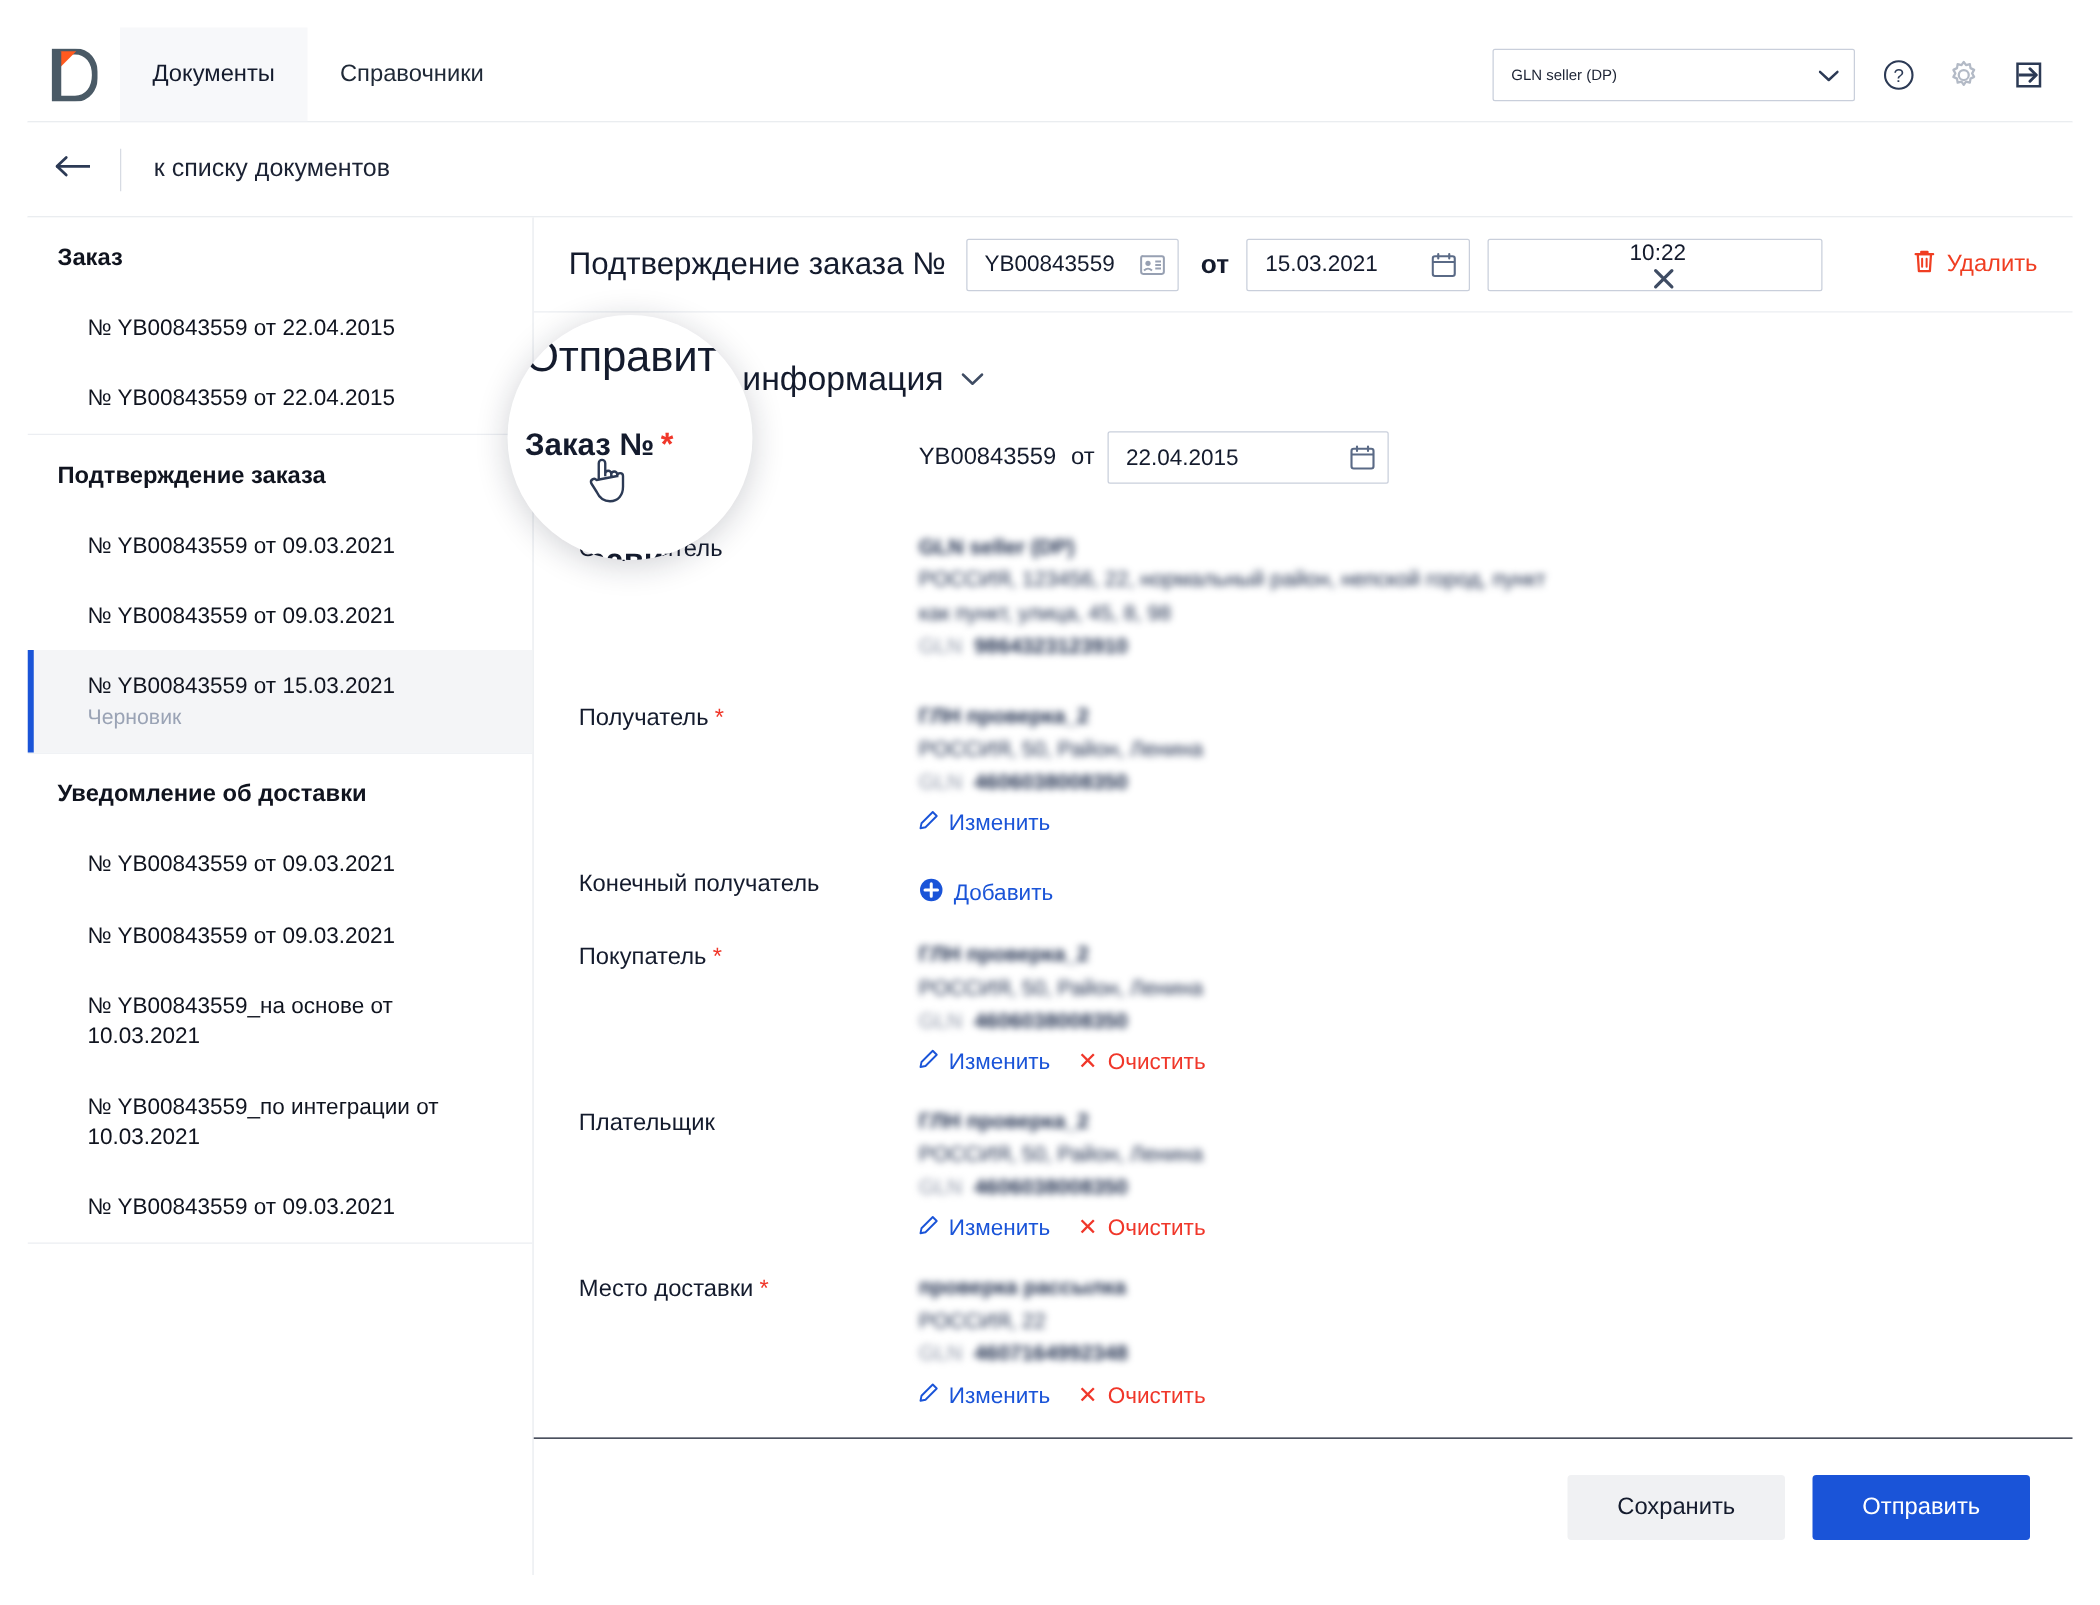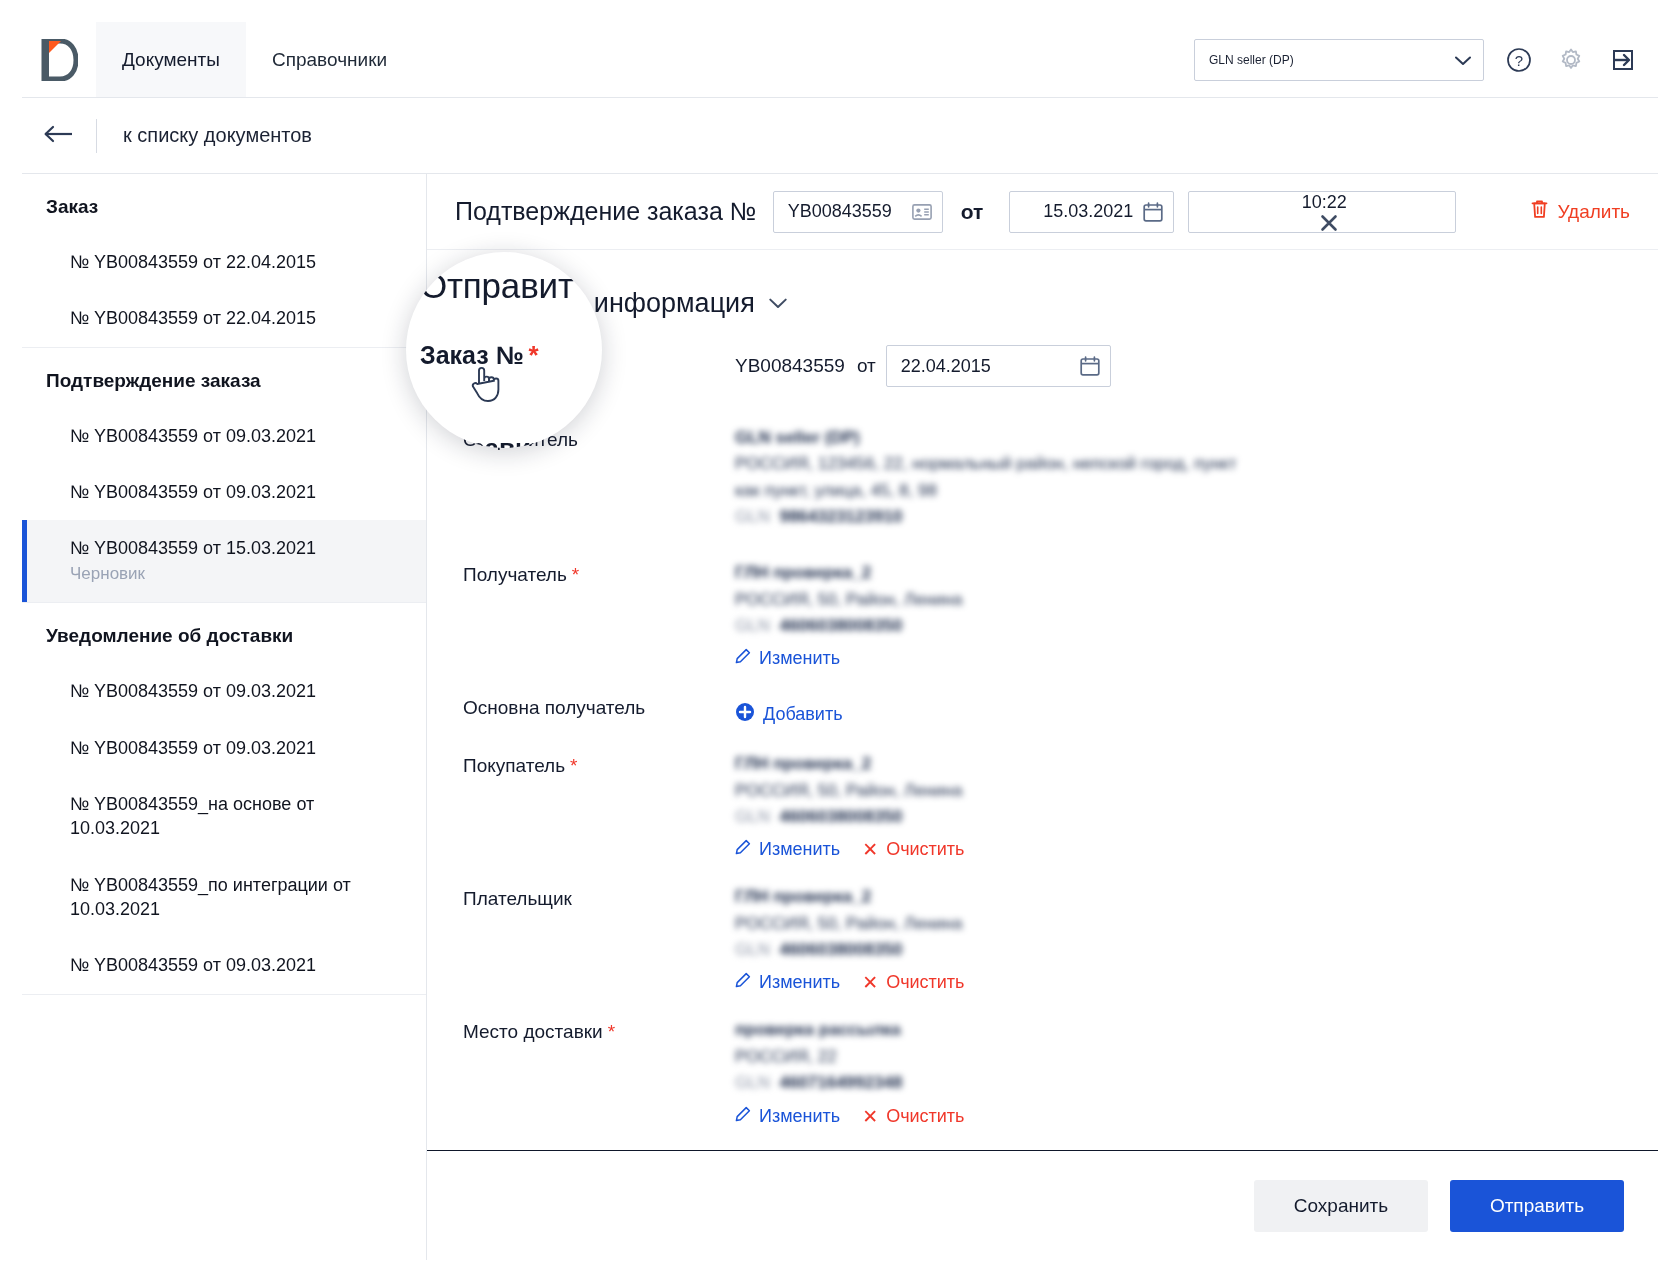--- a/index.html
+++ b/index.html
@@ -175,21 +175,21 @@
     background: #fff;
     display: flex; align-items: center;
     padding: 0 10px 0 14px;
     font-size: 18px;
     color: #141b2d;
     margin-left: 16px;
   }
   .inp .txt { flex: 1; white-space: nowrap; }
   .inp .ico { margin-left: 10px; display:flex; align-items:center; }
   .inp-num { width: 170px; }
-  .inp-date { width: 165px; margin-left: 26px; text-align: right; }
+  .inp-date { width: 179px; margin-left: 14px; }
   .inp-time { width: 268px; margin-left: 14px; flex-direction: column; }
   .ot-lbl {
     font-size: 21px; font-weight: bold; color: #141b2d;
     margin-left: 18px;
   }
   .del-btn {
     margin-left: auto;
     display: flex; align-items: center; gap: 9px;
     color: #f03e22; font-size: 19px;
     cursor: pointer;
@@ -553,21 +553,21 @@
                     </svg>
                 </span>
                 <span>Изменить</span>
               </div>
             </div>
           </div>
         </div>
 
         <div class="frow row-tight">
           <div class="flabel">
-            <span>Основна получатель</span>
+            <span>Конечный получатель</span>
           </div>
           <div class="fval">
             <div class="actions">
               <div class="act add">
                 <span>
                   <svg width="20" height="20" viewBox="0 0 20 20">
                       <circle cx="10" cy="10" r="9" fill="#1a54d8"></circle>
                       <path d="M10 5 v10 M5 10 h10" stroke="#fff" stroke-width="2.4" stroke-linecap="round"></path>
                     </svg>
                 </span>

